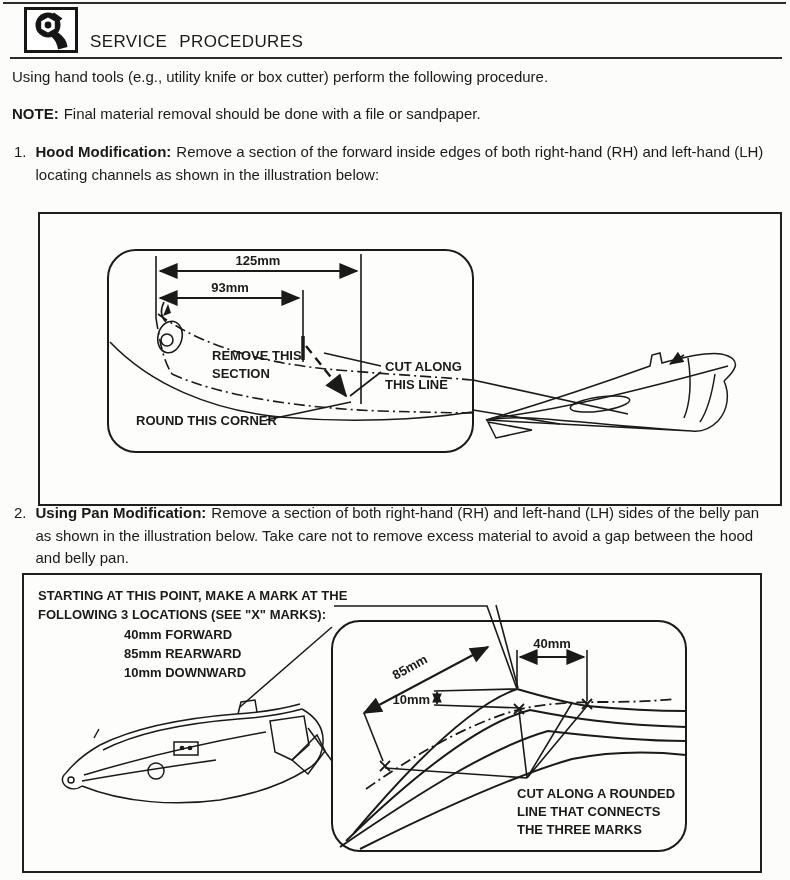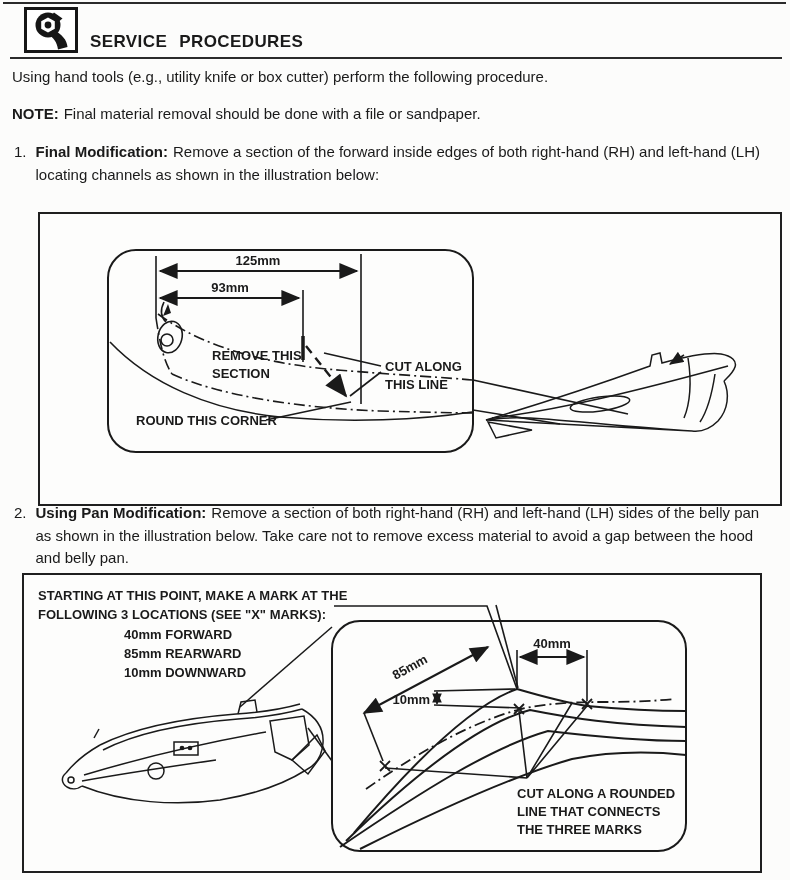--- a/index.html
+++ b/index.html
@@ -1,21 +1,21 @@
 <!DOCTYPE html>
 <html><head>
 <meta charset="utf-8">
 <style>
   html,body{margin:0;padding:0}
   body{width:790px;height:880px;background:#ffffff}
   .page{position:relative;width:790px;height:880px;background:#fcfcfb;
         font-family:"Liberation Sans",sans-serif;color:#1a1a1a;overflow:hidden}
   .top-rule{position:absolute;top:2px;left:3px;width:783px;height:2px;background:#2b2b2b}
   .logo-box{position:absolute;left:24px;top:7px;width:54px;height:46px}
-  .title{position:absolute;left:90px;top:21px;font-size:17px;font-weight:bold;
+  .title{position:absolute;left:90px;top:21px;font-size:17px;font-weight:normal;
          letter-spacing:.4px;word-spacing:7px}
   .header-rule{position:absolute;left:10px;top:57px;width:772px;height:2px;background:#2b2b2b}
   .bodytext{font-size:15px;line-height:1.5;margin:0}
   .intro{position:absolute;left:12px;top:66px;width:760px}
   .note{position:absolute;left:12px;top:103px;width:760px}
   .note b,.step b{margin-right:5px}
   .step{position:absolute;left:14px;display:flex;gap:9px}
   .step .num{flex:0 0 auto}
   .step1{top:141px;width:757px}
   .step2{top:502px;width:751px}
@@ -48,21 +48,21 @@
   <div class="header-rule"></div>
 
   <p class="bodytext intro">Using hand tools (e.g., utility knife or box cutter) perform the following procedure.</p>
   <p class="bodytext note">
     <b>NOTE:</b><span>Final material removal should be done with a file or sandpaper.</span>
   </p>
 
   <div class="bodytext step step1">
     <span class="num">1.</span>
     <p class="bodytext">
-      <b>Final Modification:</b><span>Remove a section of the forward inside edges of both right-hand (RH) and left-hand (LH) locating channels as shown in the illustration below:</span>
+      <b>Hood Modification:</b><span>Remove a section of the forward inside edges of both right-hand (RH) and left-hand (LH) locating channels as shown in the illustration below:</span>
     </p>
   </div>
 
   <figure class="fig fig1" style="margin:16px">
     <svg viewBox="0 0 740 290">
       <defs>
         <marker id="m1" viewBox="0 0 12 10" refX="11" refY="5" markerWidth="10" markerHeight="8" orient="auto-start-reverse">
           <path d="M0,0 L12,5 L0,10 Z" fill="#1a1a1a"></path>
         </marker>
       </defs>

